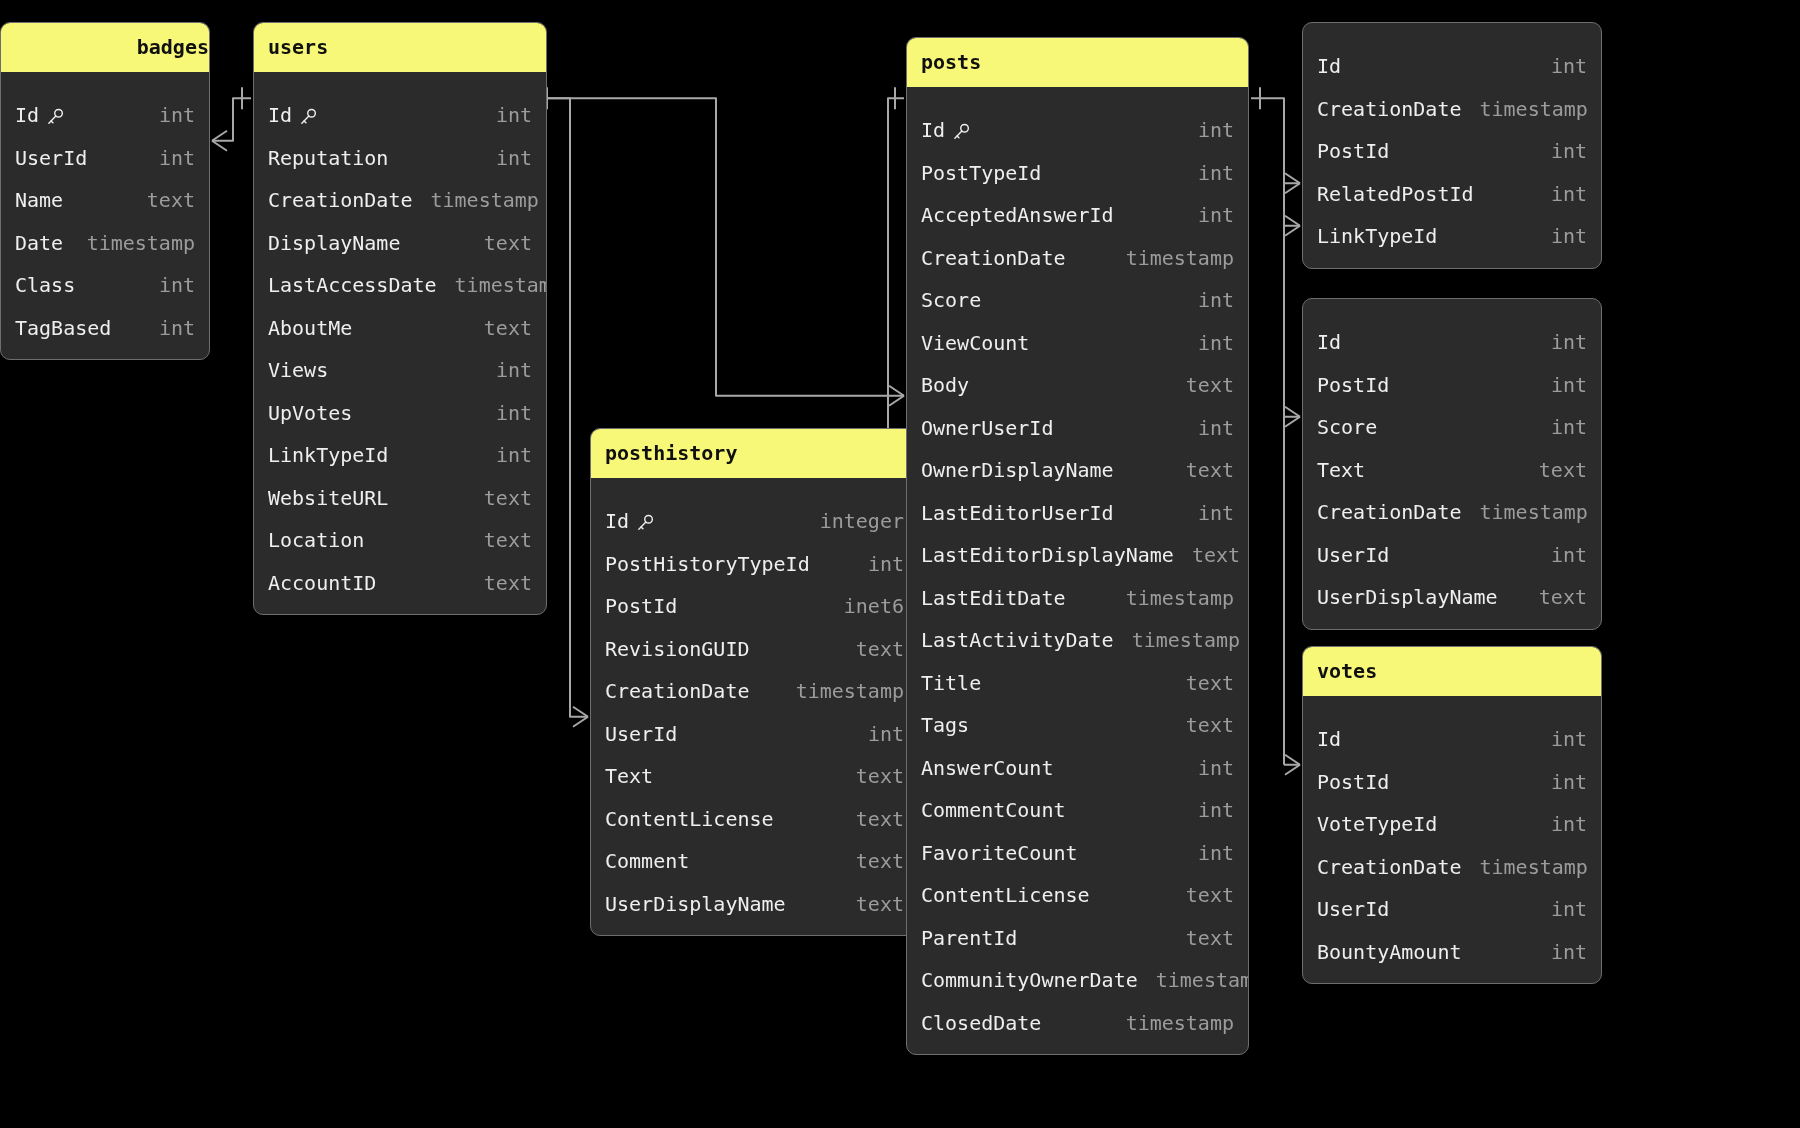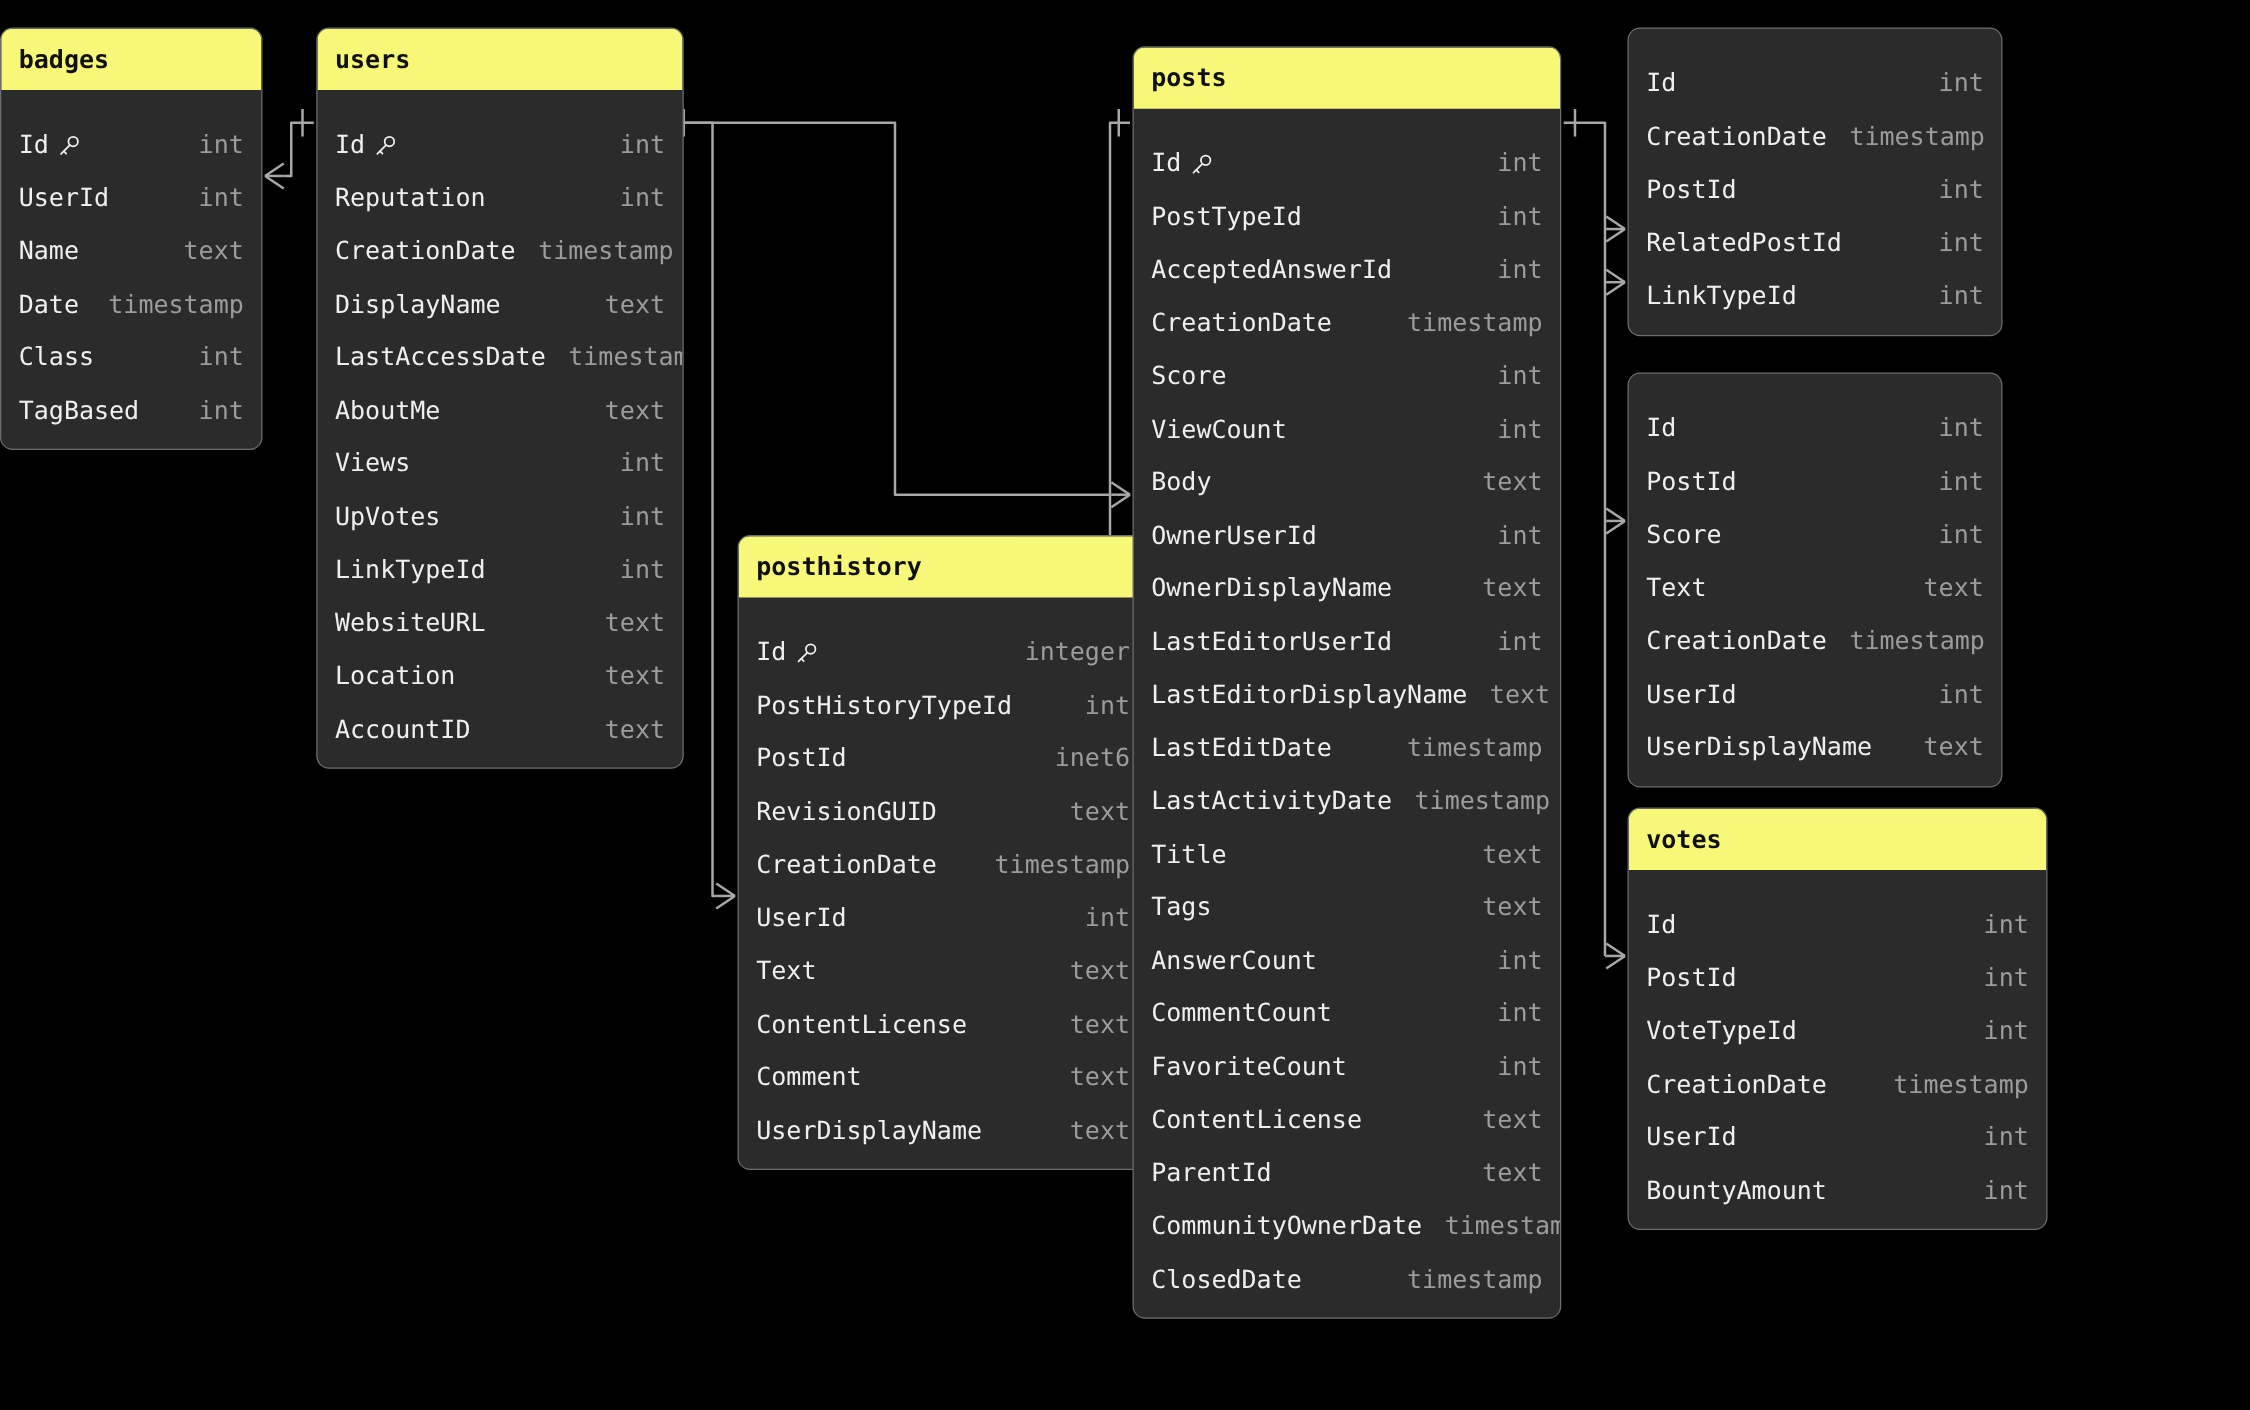--- a/index.html
+++ b/index.html
@@ -118,21 +118,21 @@
       <path d="M 1300 416.75 L 1285 406.75" fill="none" stroke="#A8A8A8" stroke-width="2" stroke-linejoin="round" stroke-linecap="butt"></path>
       <path d="M 1300 416.75 L 1285 416.75" fill="none" stroke="#A8A8A8" stroke-width="2" stroke-linejoin="round" stroke-linecap="butt"></path>
       <path d="M 1300 416.75 L 1285 426.75" fill="none" stroke="#A8A8A8" stroke-width="2" stroke-linejoin="round" stroke-linecap="butt"></path>
       <path d="M 1284 764.75 H 1285" fill="none" stroke="#A8A8A8" stroke-width="2" stroke-linejoin="round" stroke-linecap="butt"></path>
       <path d="M 1300 764.75 L 1285 754.75" fill="none" stroke="#A8A8A8" stroke-width="2" stroke-linejoin="round" stroke-linecap="butt"></path>
       <path d="M 1300 764.75 L 1285 764.75" fill="none" stroke="#A8A8A8" stroke-width="2" stroke-linejoin="round" stroke-linecap="butt"></path>
       <path d="M 1300 764.75 L 1285 774.75" fill="none" stroke="#A8A8A8" stroke-width="2" stroke-linejoin="round" stroke-linecap="butt"></path>
     </svg>
 
   <div id="tables-layer">
-      <div class="table-card" style="left: 0px; top: 22px; width: 210px;">
+      <div class="table-card" style="left: 0px; top: 22px; width: 210px; text-align: right;">
         <div class="table-header">badges</div>
         <div class="table-body">
           <div class="field-row">
             <span class="field-name">
               <span>Id</span>
               <span class="key-icon">
                 <svg viewBox="0 0 20 20" width="19" height="19">
                   <g fill="none" stroke="#EFEFEF" stroke-width="1.5" stroke-linecap="round">
                     <circle cx="13.2" cy="6.6" r="4.0"></circle>
                     <path d="M10.4 9.5 L3.0 17.0"></path>
@@ -554,21 +554,21 @@
             <span class="field-type">int</span>
           </div>
           <div class="field-row">
             <span class="field-name">
               <span>UserDisplayName</span>
             </span>
             <span class="field-type">text</span>
           </div>
         </div>
       </div>
-      <div class="table-card" style="left: 1302px; top: 646px; width: 336px;">
+      <div class="table-card" style="left: 1302px; top: 646px; width: 300px;">
         <div class="table-header">votes</div>
         <div class="table-body">
           <div class="field-row">
             <span class="field-name">
               <span>Id</span>
             </span>
             <span class="field-type">int</span>
           </div>
           <div class="field-row">
             <span class="field-name">

